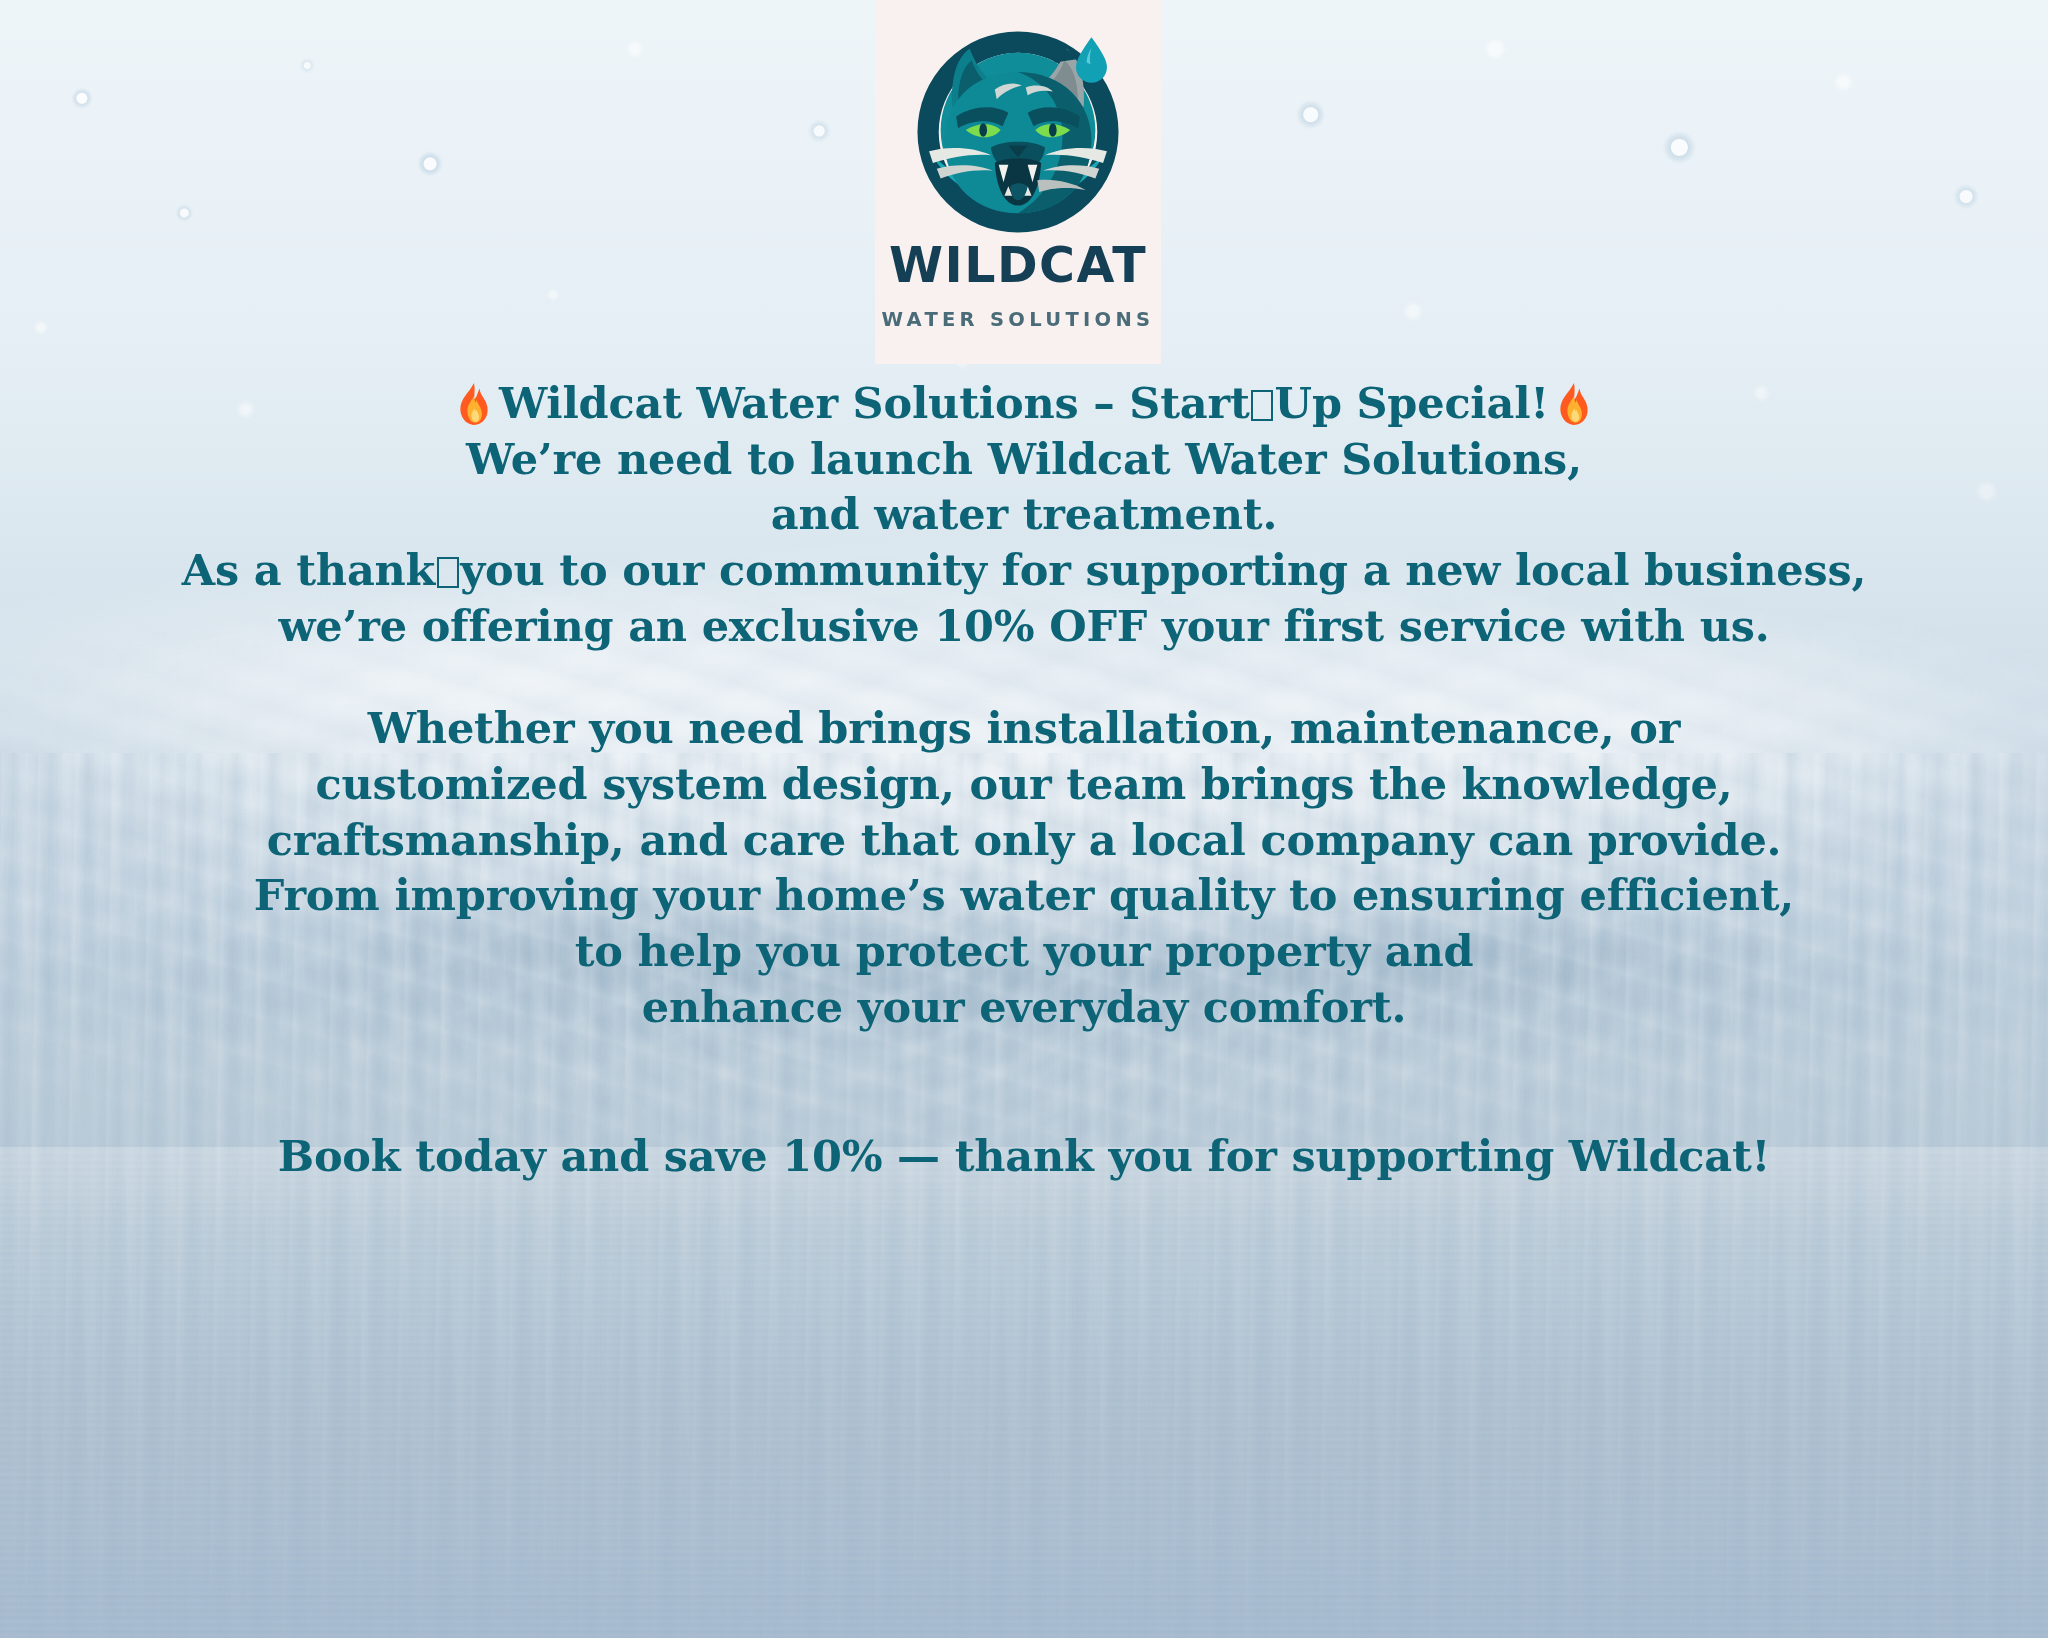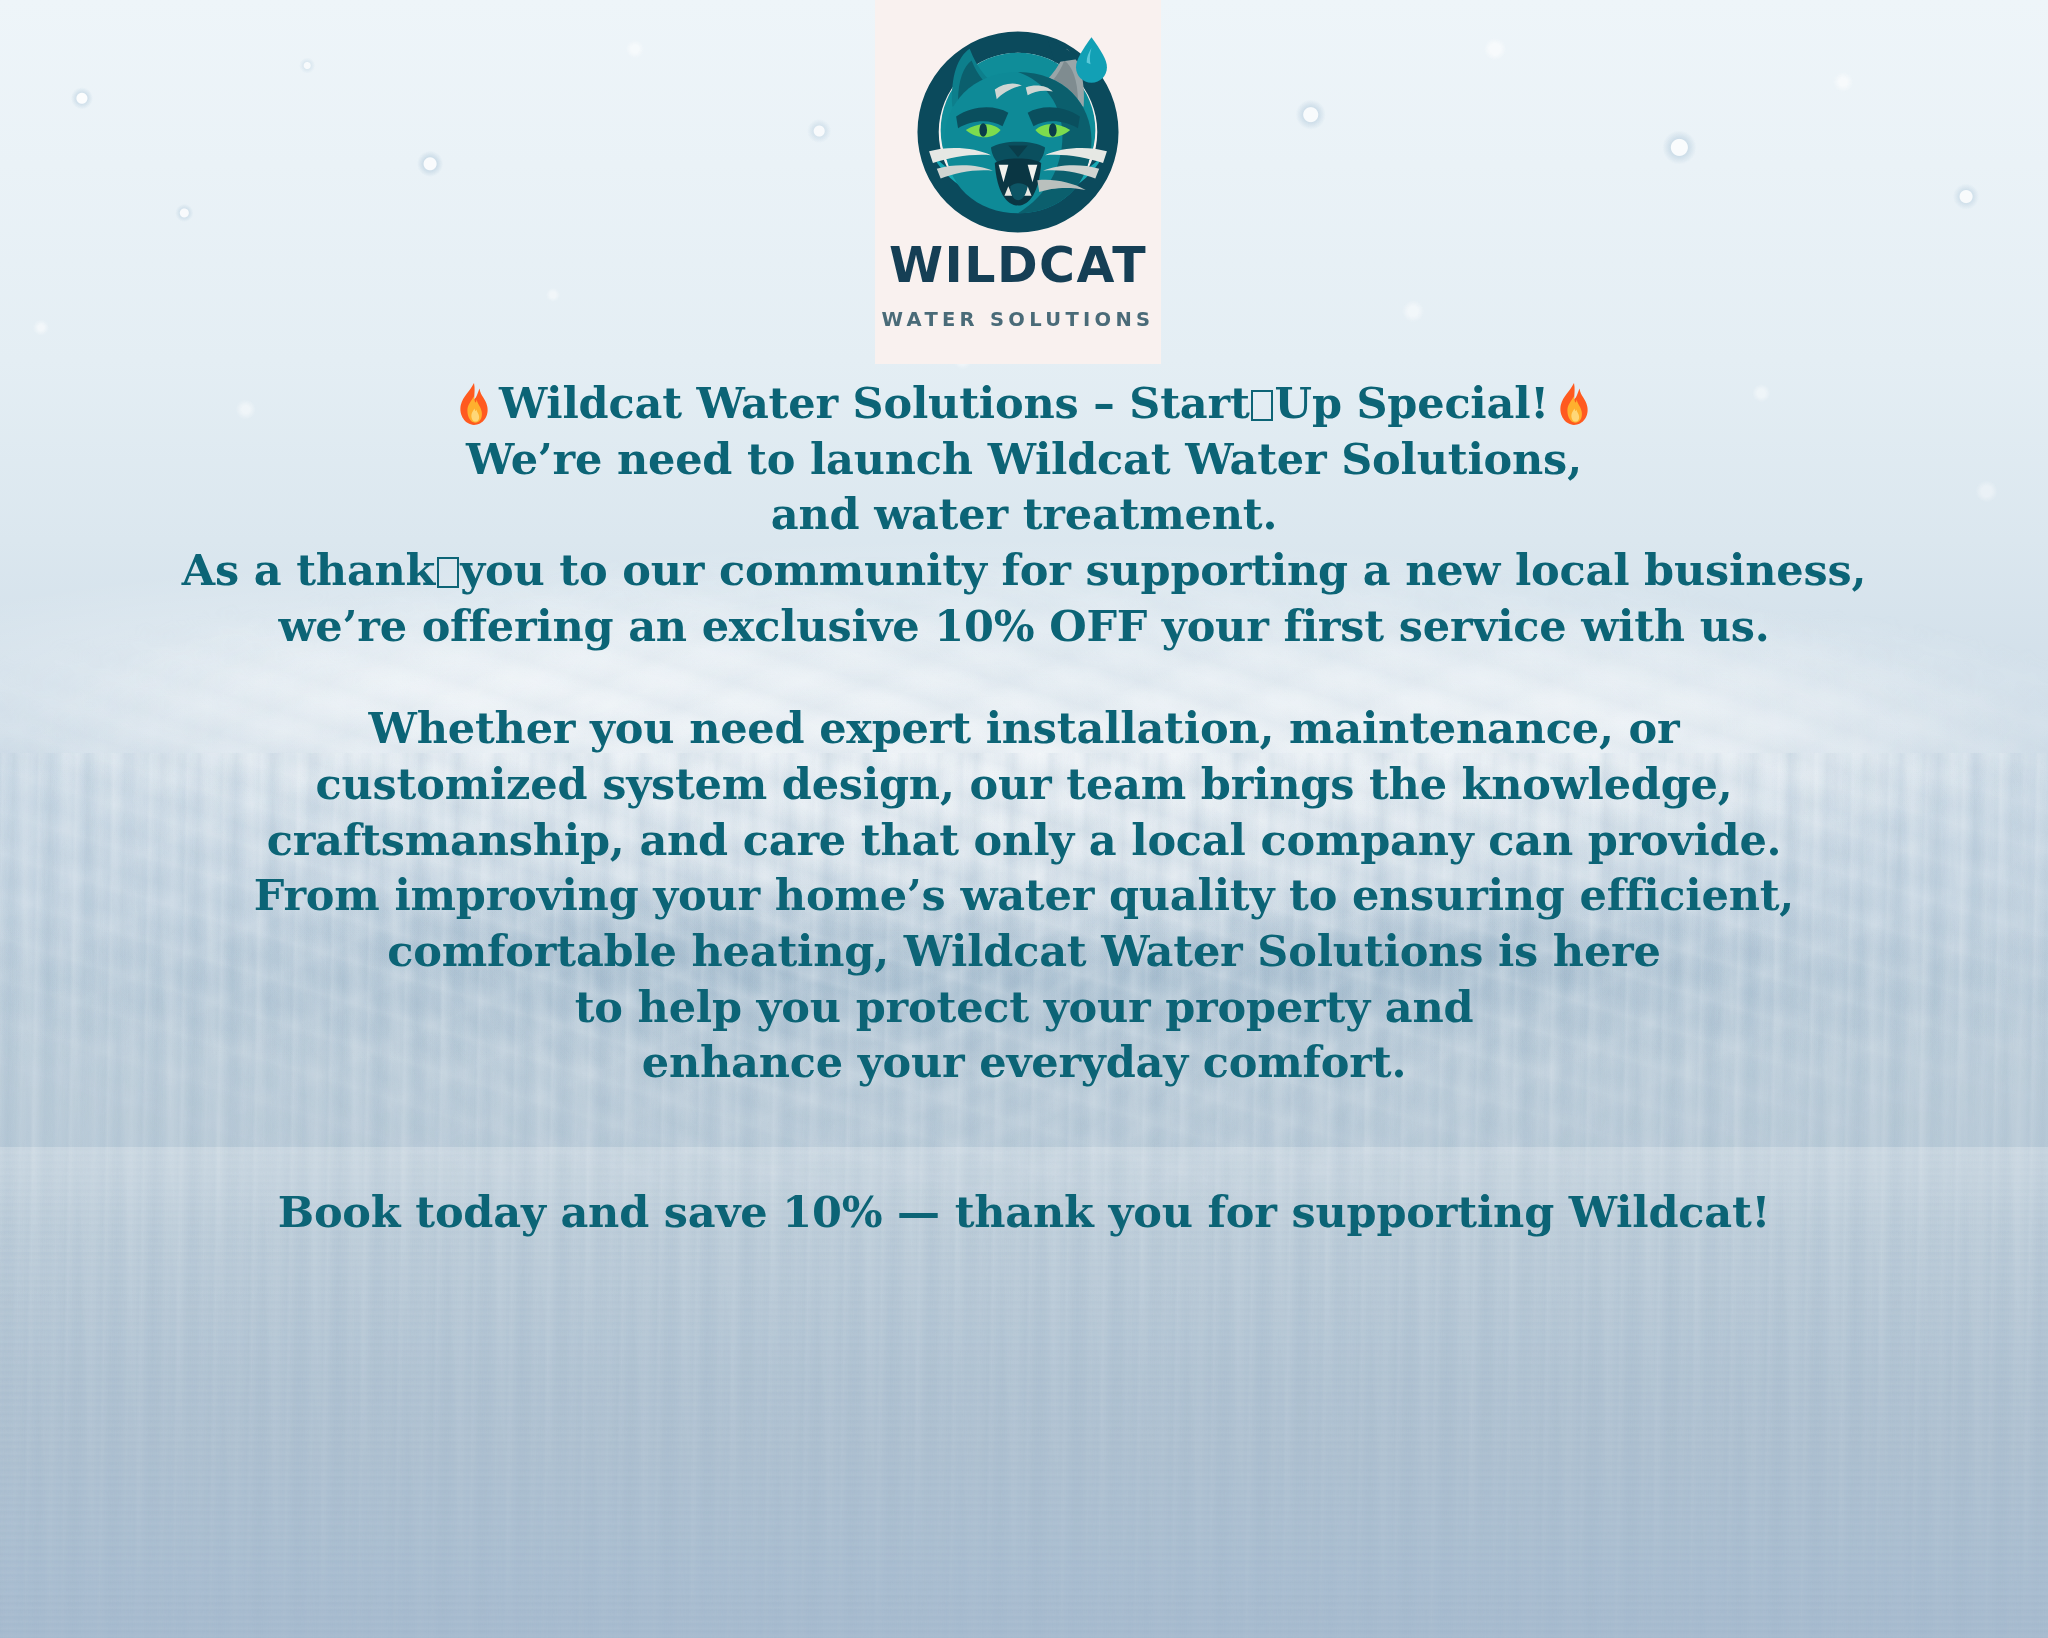--- a/index.html
+++ b/index.html
@@ -285,25 +285,24 @@
 
     <span class="line">We’re need to launch Wildcat Water Solutions,</span>
     <span class="line">and water treatment.</span>
 
     <span class="line"><span>As a thank</span><span class="tofu"></span><span>you to our community for supporting a new local business,</span></span>
 
     <span class="line">we’re offering an exclusive 10% OFF your first service with us.</span>
 
     <span class="spacer"></span>
 
-    <span class="line">Whether you need expert installation, maintenance, or</span>
+    <span class="line">Whether you need brings installation, maintenance, or</span>
     <span class="line">customized system design, our team brings the knowledge,</span>
     <span class="line">craftsmanship, and care that only a local company can provide.</span>
     <span class="line">From improving your home’s water quality to ensuring efficient,</span>
-    <span class="line">comfortable heating, Wildcat Water Solutions is here</span>
     <span class="line">to help you protect your property and</span>
     <span class="line">enhance your everyday comfort.</span>
 
     <span class="spacer"></span>
 
 
     <span class="spacer"></span>
 
     <span class="line">Book today and save 10% — thank you for supporting Wildcat!</span>
   </div>

